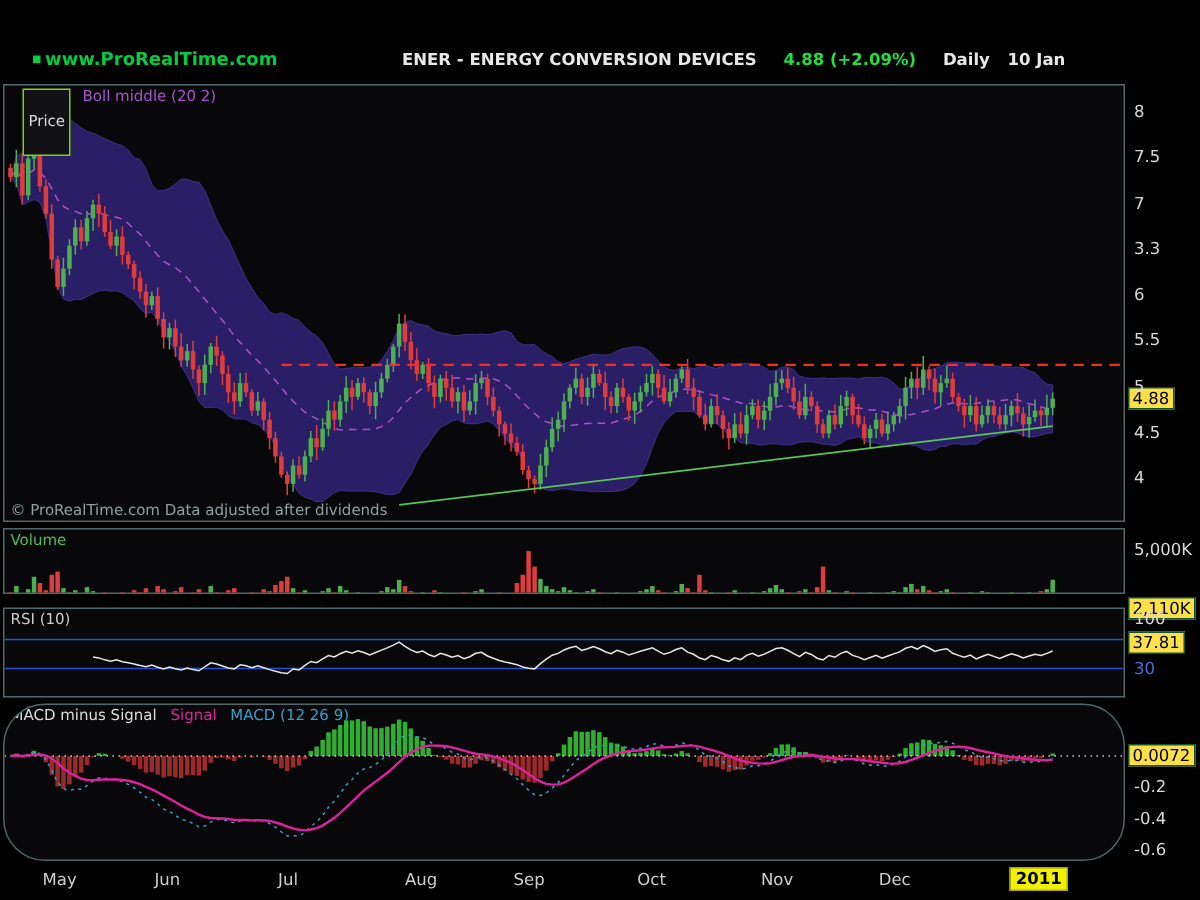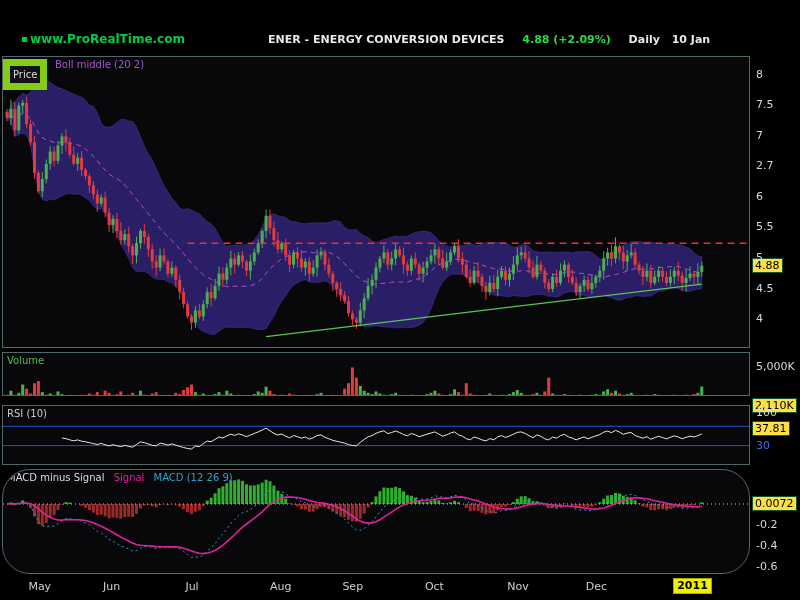--- a/index.html
+++ b/index.html
@@ -10,21 +10,21 @@
   .site-bullet{position:absolute;left:22px;top:9px;width:5px;height:5px;background:#00cc44;}
   #titlegrp{position:absolute;left:268px;top:5px;white-space:nowrap;font-size:11px;font-weight:bold;}
   .sym{color:#e8e8e8;}
   .quote{color:#22dd44;margin-left:14px;}
   .tf{color:#e8e8e8;margin-left:14px;}
   .tf2{color:#e8e8e8;margin-left:8px;}
   .panel{position:absolute;left:2px;width:748px;background:#08080a;border:1px solid #50686a;
          box-sizing:border-box;overflow:hidden;}
   .panel svg{position:absolute;top:0;left:0;}
   .plabel{position:absolute;top:2px;font-size:10px;z-index:3;}
-  .pricelbl{left:0;color:#ddd;background:#121216;border:7px solid #84cc16;padding:3px 3px;}
+  .pricelbl{left:12px;color:#ddd;background:#121216;border:1px solid #84cc16;padding:16px 3px;}
   .bolllbl{left:52px;color:#a655cc;}
   .vollbl{left:4px;color:#55bb55;}
   .rsilbl{left:4px;color:#cccccc;}
   .macdlbls{left:4px;color:#ddd;white-space:nowrap;}
   .lbl-signal{color:#e0219e;margin-left:6px;}
   .lbl-macd{color:#35a0c8;margin-left:6px;}
   .copyright{position:absolute;bottom:1px;left:4px;font-size:10px;color:#8fa0a0;z-index:3;}
   #axisCol{position:absolute;top:0;left:752px;width:48px;height:600px;}
   .axis-label{position:absolute;left:4px;font-size:11px;color:#d8d8d8;}
   .axis-label.blue{color:#4a6adf;}
@@ -409,20 +409,21 @@
         <rect x="689.5" y="216.7" width="3" height="3.1" fill="#e03c3c"></rect>
         <line x1="694.9" y1="206.1" x2="694.9" y2="228.2" stroke="#4caf50" stroke-width="1"></line>
         <rect x="693.4" y="214.9" width="3" height="4.9" fill="#4caf50"></rect>
         <line x1="698.8" y1="204.7" x2="698.8" y2="219.8" stroke="#4caf50" stroke-width="1"></line>
         <rect x="697.3" y="208.8" width="3" height="6.1" fill="#4caf50"></rect>
         <line x1="263.1" y1="279.6" x2="698.8" y2="227.1" stroke="#58c558" stroke-width="1.2"></line>
         <line x1="184.6" y1="186.2" x2="746" y2="186.2" stroke="#ff2626" stroke-width="1.5" stroke-dasharray="7,5"></line>
       </svg>
     <span class="plabel pricelbl">Price</span>
     <span class="plabel bolllbl">Boll middle (20 2)</span>
+    <div class="copyright">© ProRealTime.com Data adjusted after dividends</div>
   </div>
 
   <div class="panel" id="volPanel" style="top:324px;height:44px;">
     <svg id="volSvg" width="746" height="48">
         <rect x="2.5" y="41.8" width="3" height="6.2" fill="#e03c3c"></rect>
         <rect x="6.4" y="37.7" width="3" height="10.3" fill="#4caf50"></rect>
         <rect x="10.4" y="42.5" width="3" height="5.5" fill="#e03c3c"></rect>
         <rect x="14.3" y="39.8" width="3" height="8.2" fill="#4caf50"></rect>
         <rect x="18.2" y="31.5" width="3" height="16.5" fill="#4caf50"></rect>
         <rect x="22.1" y="35.7" width="3" height="12.3" fill="#e03c3c"></rect>
@@ -799,21 +800,21 @@
     <div class="badge" id="badgePrice" style="top: 229.8px;">4.88</div>
     <div class="axis-label" id="volAxisTop" style="top: 331.7px;">5,000K</div>
     <div class="badge" id="badgeVol" style="top: 370px;">2,110K</div>
     <div class="axis-label" id="rsiAxisTop" style="top: 377.8px;">100</div>
     <div class="badge" id="badgeRsi" style="top: 392.5px;">37.81</div>
     <div class="axis-label blue" id="rsiAxisBottom" style="top: 410.6px;">30</div>
     <div class="badge" id="badgeMacd" style="top: 468px;">0.0072</div>
   <div class="axis-label" style="top: 39.8px;">8</div>
       <div class="axis-label" style="top: 70.3px;">7.5</div>
       <div class="axis-label" style="top: 100.9px;">7</div>
-      <div class="axis-label" style="top: 131.4px;">2.7</div>
+      <div class="axis-label" style="top: 131.4px;">3.3</div>
       <div class="axis-label" style="top: 161.9px;">6</div>
       <div class="axis-label" style="top: 192.4px;">5.5</div>
       <div class="axis-label" style="top: 223px;">5</div>
       <div class="axis-label" style="top: 253.5px;">4.5</div>
       <div class="axis-label" style="top: 284px;">4</div>
       <div class="axis-label" style="top: 489.7px;">-0.2</div>
       <div class="axis-label" style="top: 511px;">-0.4</div>
       <div class="axis-label" style="top: 532.2px;">-0.6</div>
     </div>
 

